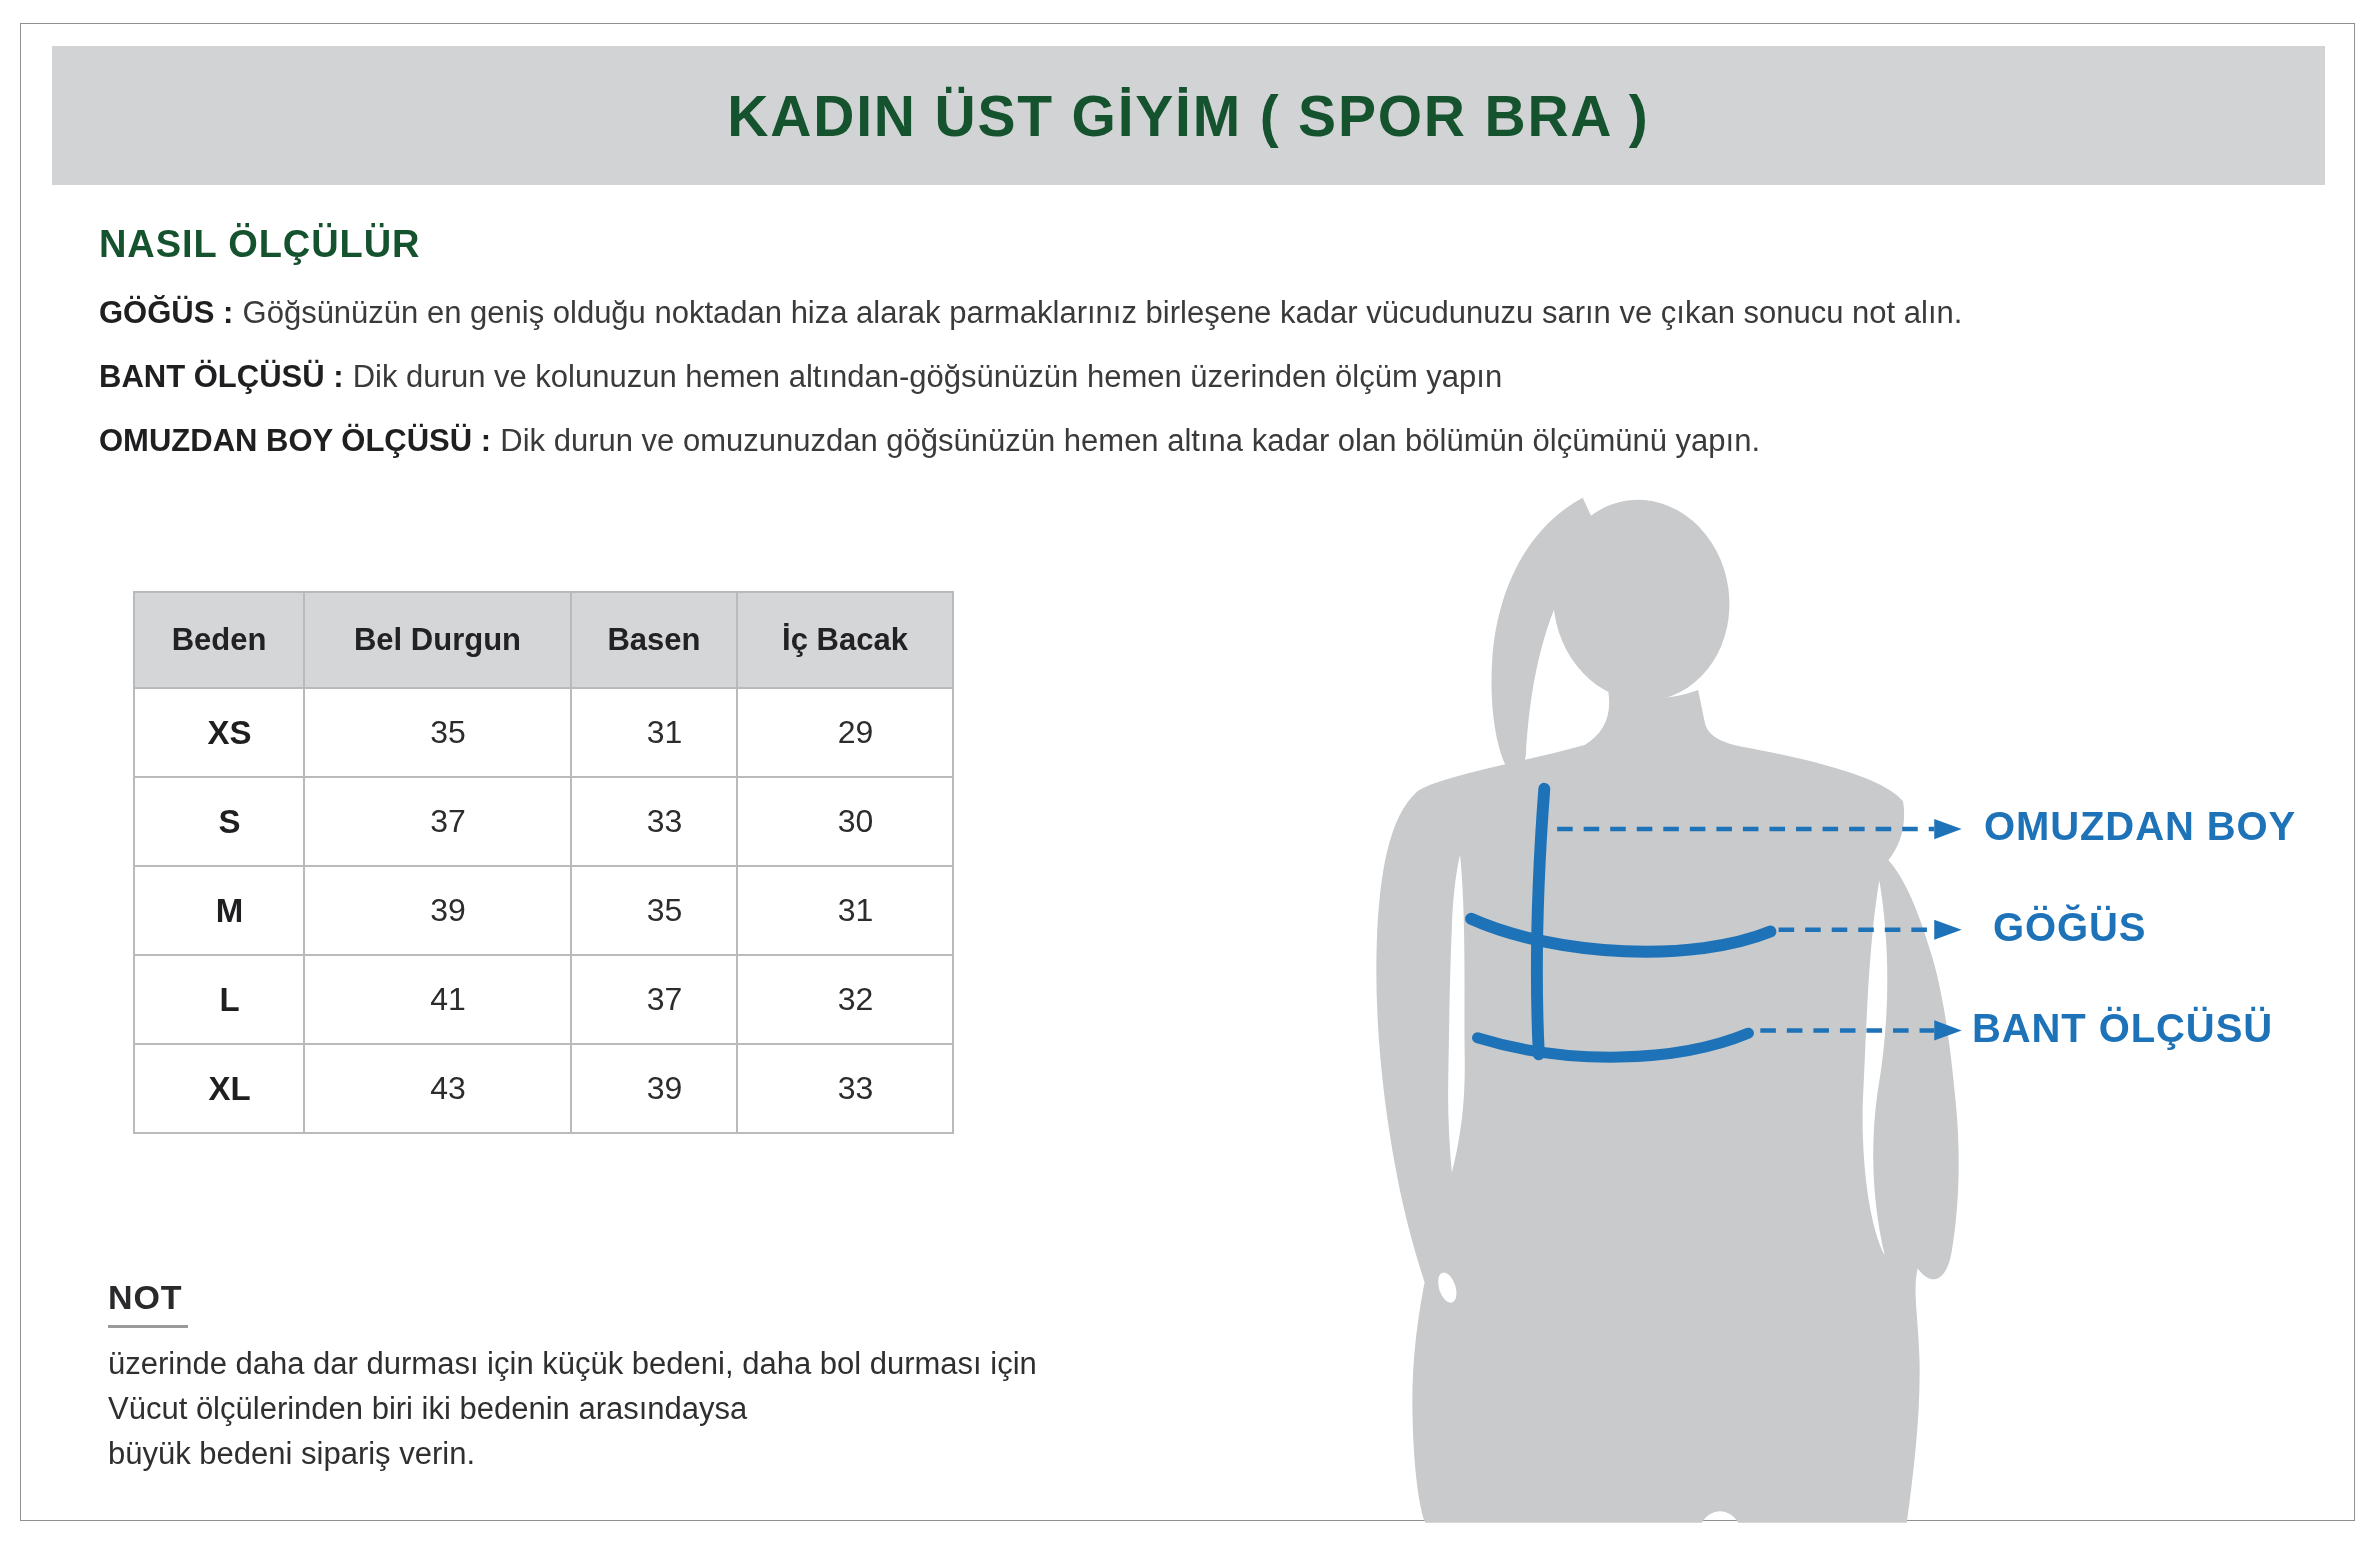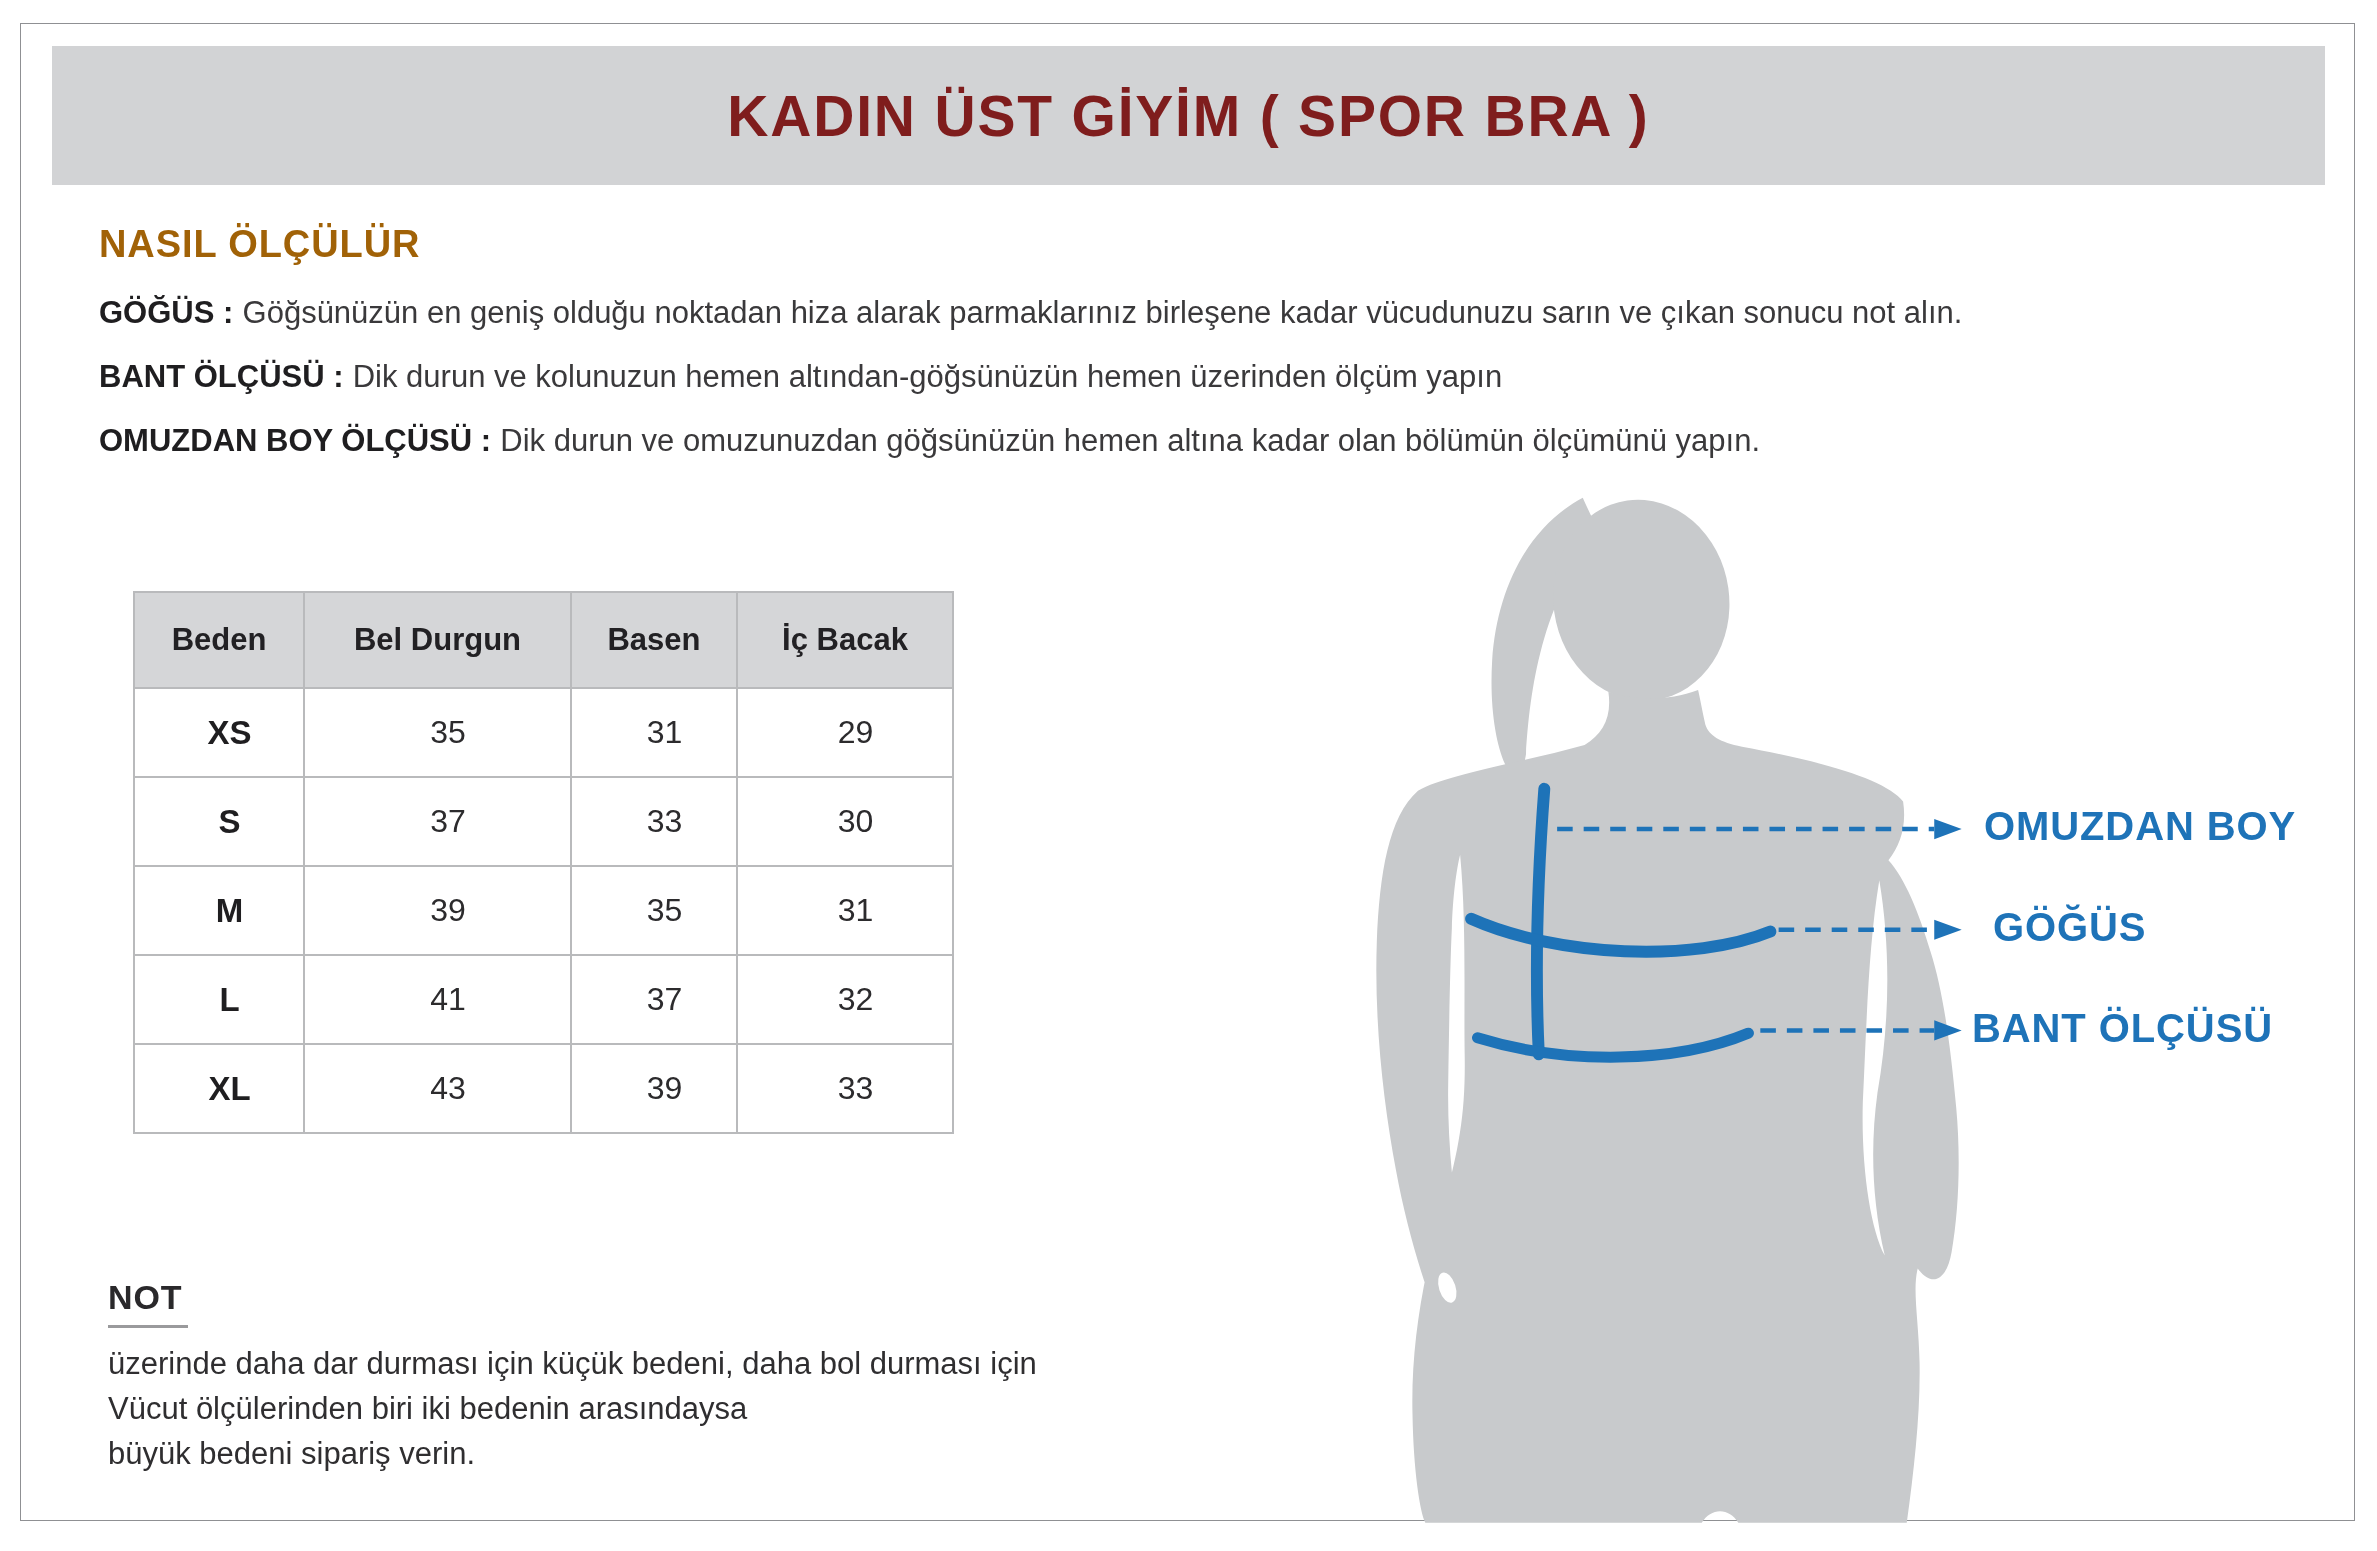--- a/index.html
+++ b/index.html
@@ -10,25 +10,25 @@
   }
   .page-frame{
     position:absolute;left:20px;top:23px;width:2333px;height:1496px;
     border:1.8px solid #8f9093;background:#ffffff;
   }
   .header-bar{
     position:absolute;left:52px;top:46px;width:2273px;height:139px;
     background:#d2d3d5;display:flex;align-items:center;justify-content:center;
   }
   .header-title{
-    font-size:57px;font-weight:bold;color:#7f1d1d;letter-spacing:1.8px;white-space:nowrap;
+    font-size:57px;font-weight:bold;color:#14532d;letter-spacing:1.8px;white-space:nowrap;
   }
   .how-title{
     position:absolute;left:99px;top:223px;font-size:38px;font-weight:bold;
-    color:#a16207;letter-spacing:0.9px;white-space:nowrap;
+    color:#14532d;letter-spacing:0.9px;white-space:nowrap;
   }
   .instr{
     position:absolute;left:99px;font-size:31px;color:#3a393b;white-space:nowrap;
   }
   .instr .lbl{font-weight:bold;color:#1f1e20;margin-right:9.2px;}
   .instr1{top:295px;} .instr2{top:359px;} .instr3{top:423px;}
 
   table.size-table{
     position:absolute;left:133px;top:591px;border-collapse:collapse;
     table-layout:fixed;

